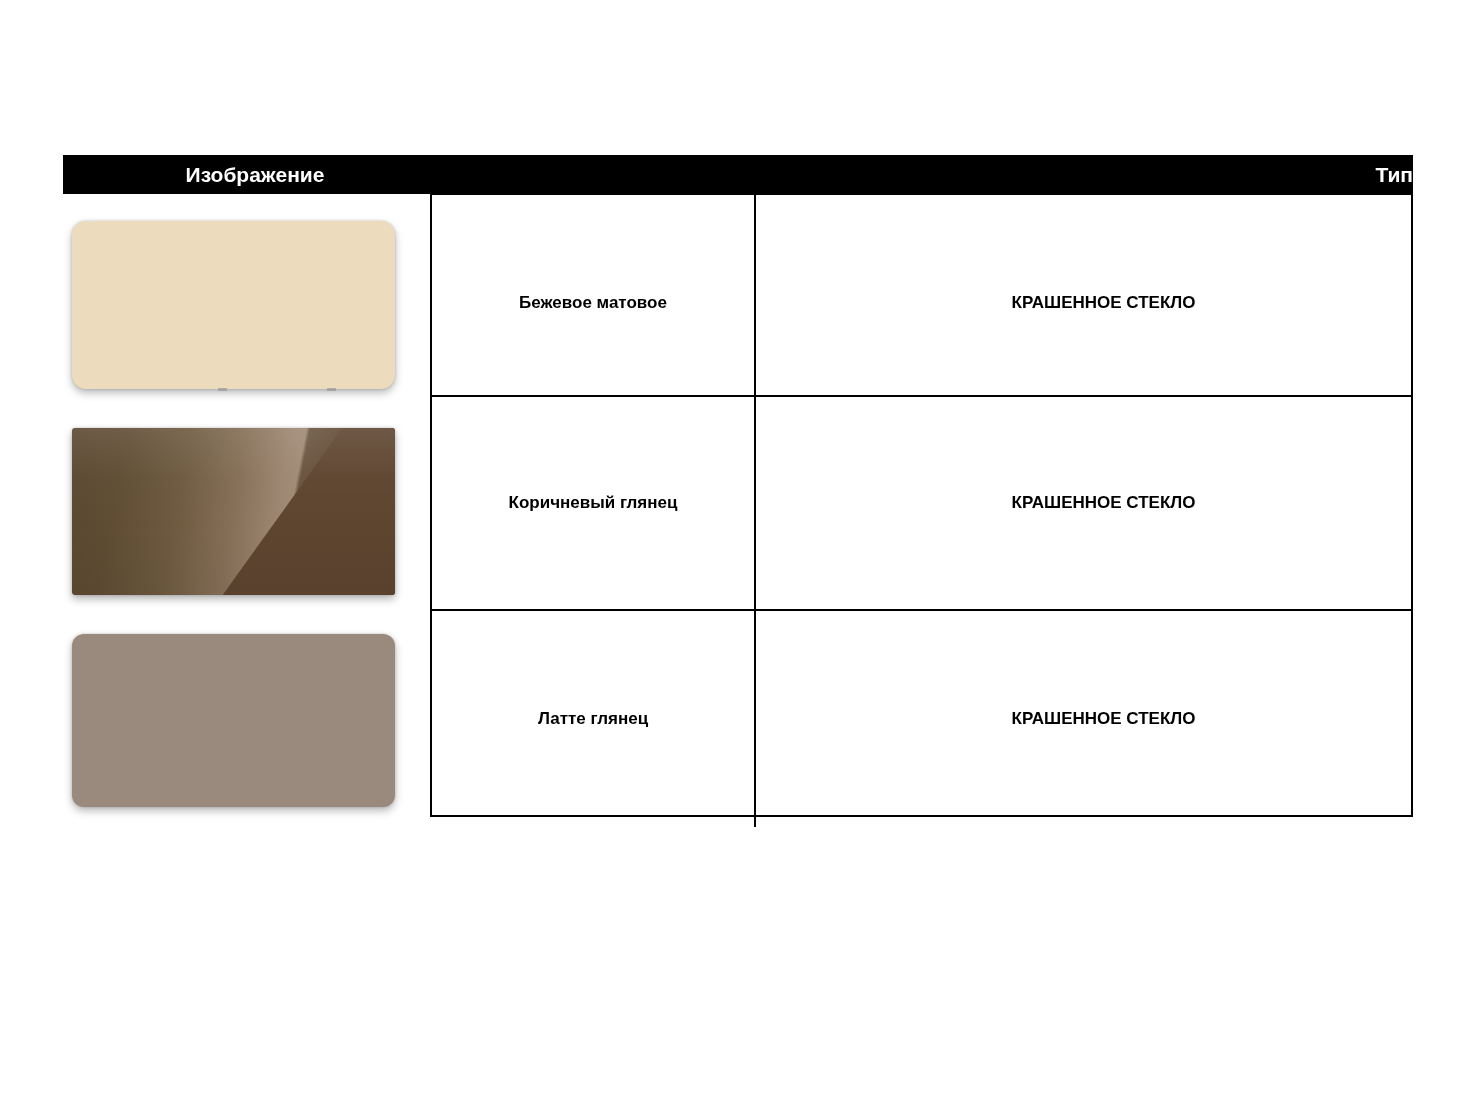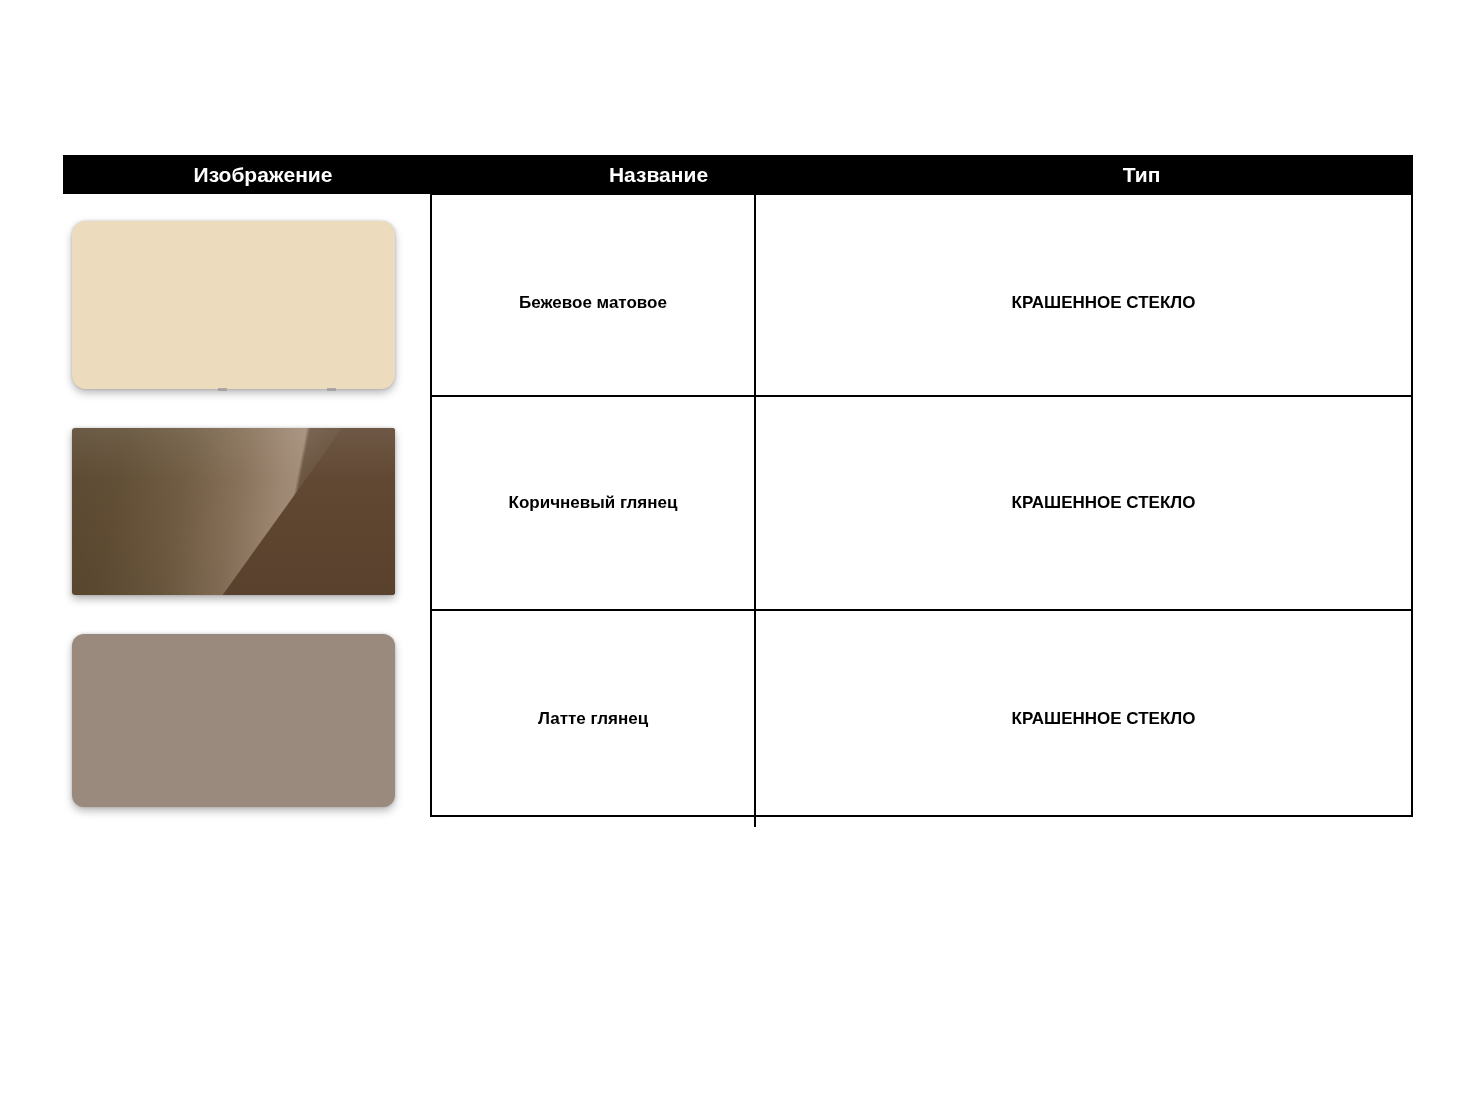--- a/index.html
+++ b/index.html
@@ -37,23 +37,23 @@
     position: absolute;
     top: 0;
     height: 39px;
     line-height: 39px;
     color: #ffffff;
     font-size: 21px;
     font-weight: bold;
     text-align: center;
     white-space: nowrap;
   }
-  .hc-image  { left: 0px;   width: 384px; margin-left: 8px; }
+  .hc-image  { left: 0px;   width: 384px; }
   .hc-name   { left: 384px; width: 423px; }
-  .hc-type   { left: 807px; width: 543px; }
+  .hc-type   { left: 807px; width: 543px; text-align: right; }
 
   
   .table-body {
     position: absolute;
     left: 430px;
     top: 193px;
     width: 983px;
     height: 624px;
     border: 2px solid #000000;
     box-sizing: border-box;
@@ -181,21 +181,20 @@
   .dash-a { left: 146px; }
   .dash-b { left: 255px; }
 </style>
 </head>
 <body>
 
 <div id="sheet">
 
   <div class="header-band">
     <div class="header-cell hc-image">Изображение</div>
-    <div class="header-cell hc-name">Название</div>
     <div class="header-cell hc-type">Тип</div>
   </div>
 
   <div class="swatch-slot slot-1">
     <div class="swatch swatch-beige"></div>
   </div>
   <div class="dash-marks">
     <span class="dash dash-a"></span>
     <span class="dash dash-b"></span>
   </div>

